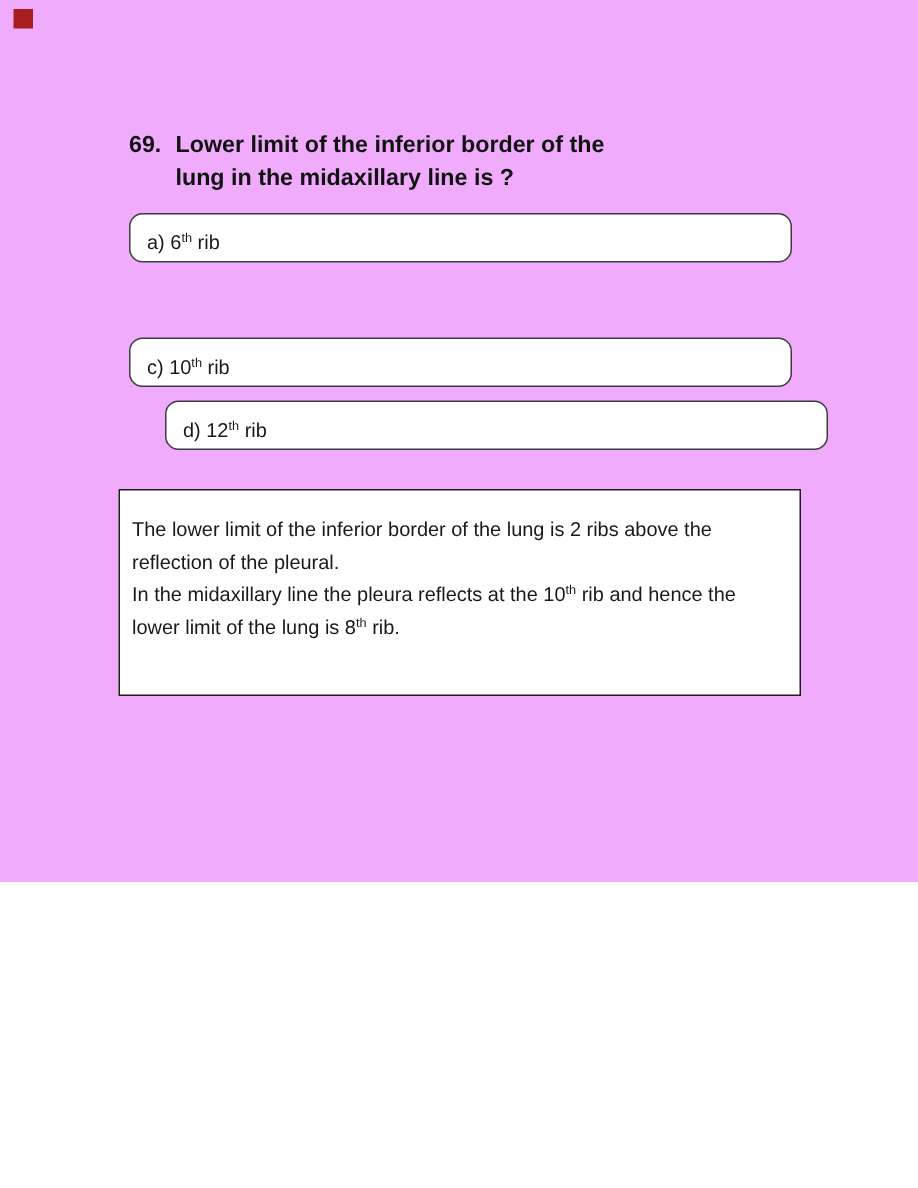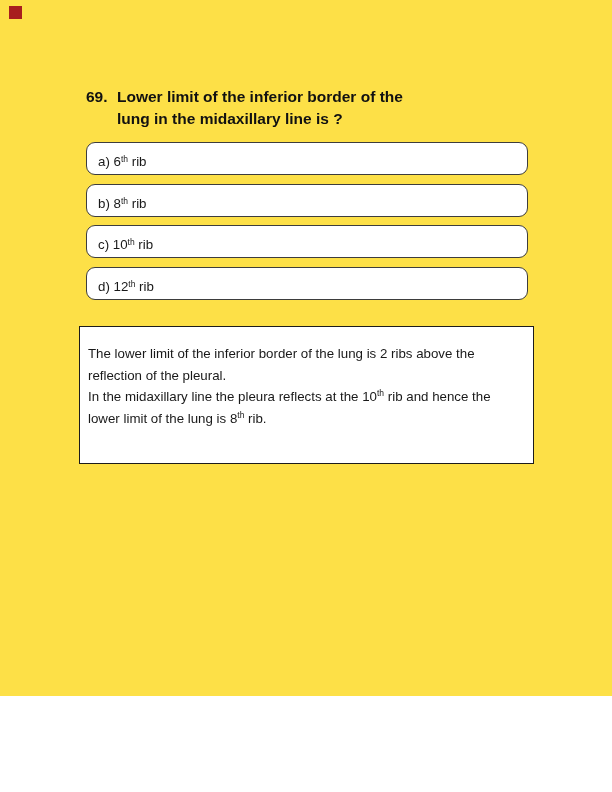--- a/index.html
+++ b/index.html
@@ -1,17 +1,17 @@
 <!DOCTYPE html>
 <html><head>
 <meta charset="utf-8">
 <style>
   html,body { margin:0; padding:0; background:#ffffff; }
   .page {
-    position:relative; width:612px; height:696px; background:#fde047;
+    position:relative; width:612px; height:588px; background:#f0abfc;
     font-family:"Liberation Sans", sans-serif; overflow:hidden;
   }
   .corner-marker {
     position:absolute; left:9px; top:6px; width:13px; height:13px;
     background:#a81e1e;
   }
   
   .q-num {
     position:absolute; left:86px; top:88px;
     font-size:15.5px; font-weight:bold; color:#111; white-space:nowrap;
@@ -22,21 +22,21 @@
   
   .option {
     position:absolute; left:86px; width:442px; height:33px;
     border:1.5px solid #3d3d3d; border-radius:9px; box-sizing:border-box;
     background:#ffffff; font-size:13.3px; color:#191919;
     line-height:30px; padding-left:11px; white-space:nowrap;
   }
   .option.o1 { top:142px; }
   .option.o2 { top:184px; }
   .option.o3 { top:225px; }
-  .option.o4 { top:267px; }
+  .option.o4 { top:267px;margin-left:24px; }
   .sup { font-size:8.5px; vertical-align:4.5px; }
   
   .answer-box {
     position:absolute; left:79px; top:326px; width:455px; height:138px;
     border:1.6px solid #1c1c1c; box-sizing:border-box;
     padding:14px 8px 0 8px; background:#ffffff;
   }
   .answer-box .line {
     font-size:13.3px; line-height:18px; color:#191919; white-space:nowrap;
   }
@@ -59,21 +59,20 @@
 
 <div class="page">
 
   <div class="corner-marker"></div>
 
   <div class="q-num">69.</div>
   <div class="q-line l1">Lower limit of the inferior border of the</div>
   <div class="q-line l2">lung in the midaxillary line is ?</div>
 
   <div class="option o1"><span><span>a) 6</span><span class="sup">th</span><span> rib</span></span></div>
-  <div class="option o2"><span><span>b) 8</span><span class="sup">th</span><span> rib</span></span></div>
   <div class="option o3"><span><span>c) 10</span><span class="sup">th</span><span> rib</span></span></div>
   <div class="option o4"><span><span>d) 12</span><span class="sup">th</span><span> rib</span></span></div>
 
   <div class="answer-box">
     <div class="line"><span>The lower limit of the inferior border of the lung is 2 ribs above the</span><span class="sup"></span><span></span></div>
     <div class="line"><span>reflection of the pleural.</span><span class="sup"></span><span></span></div>
     <div class="line"><span>In the midaxillary line the pleura reflects at the 10</span><span class="sup">th</span><span> rib and hence the</span></div>
     <div class="line"><span>lower limit of the lung is 8</span><span class="sup">th</span><span> rib.</span></div>
   </div>
 

